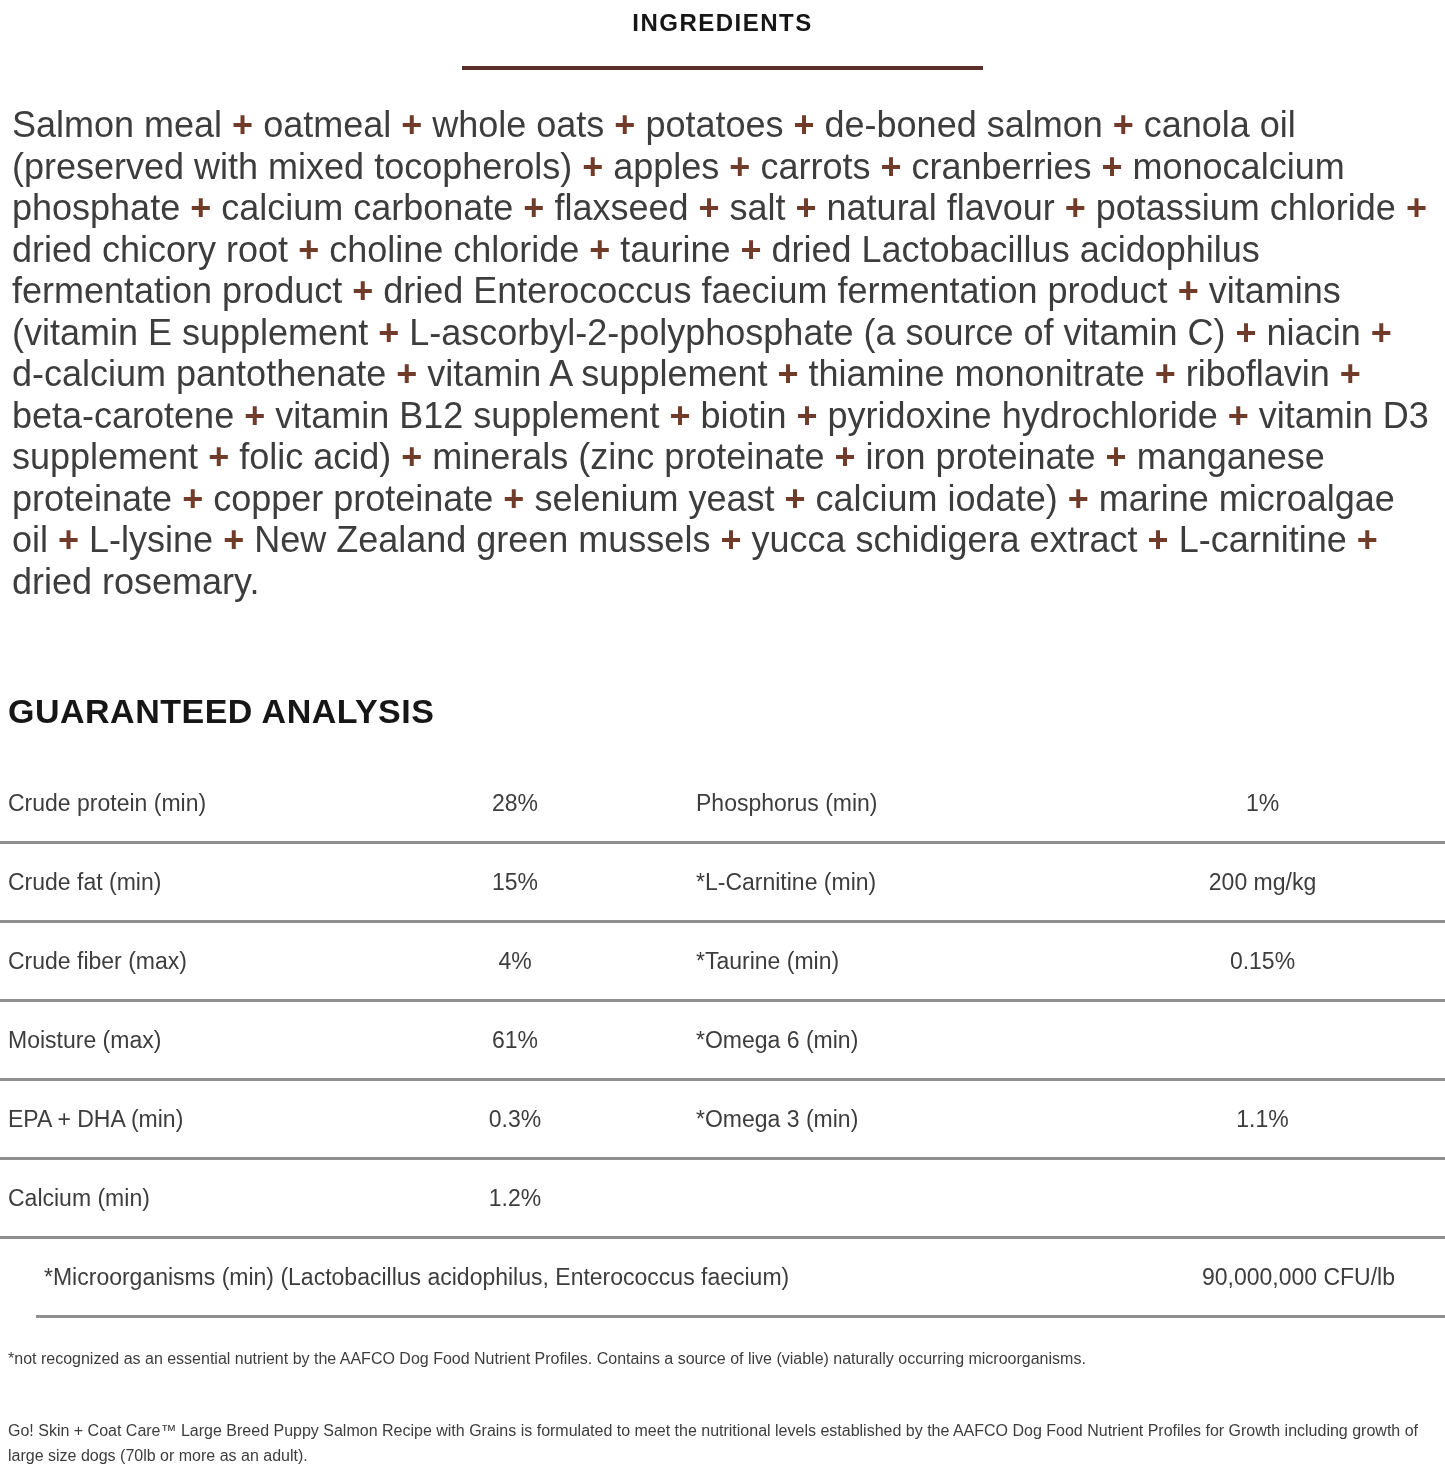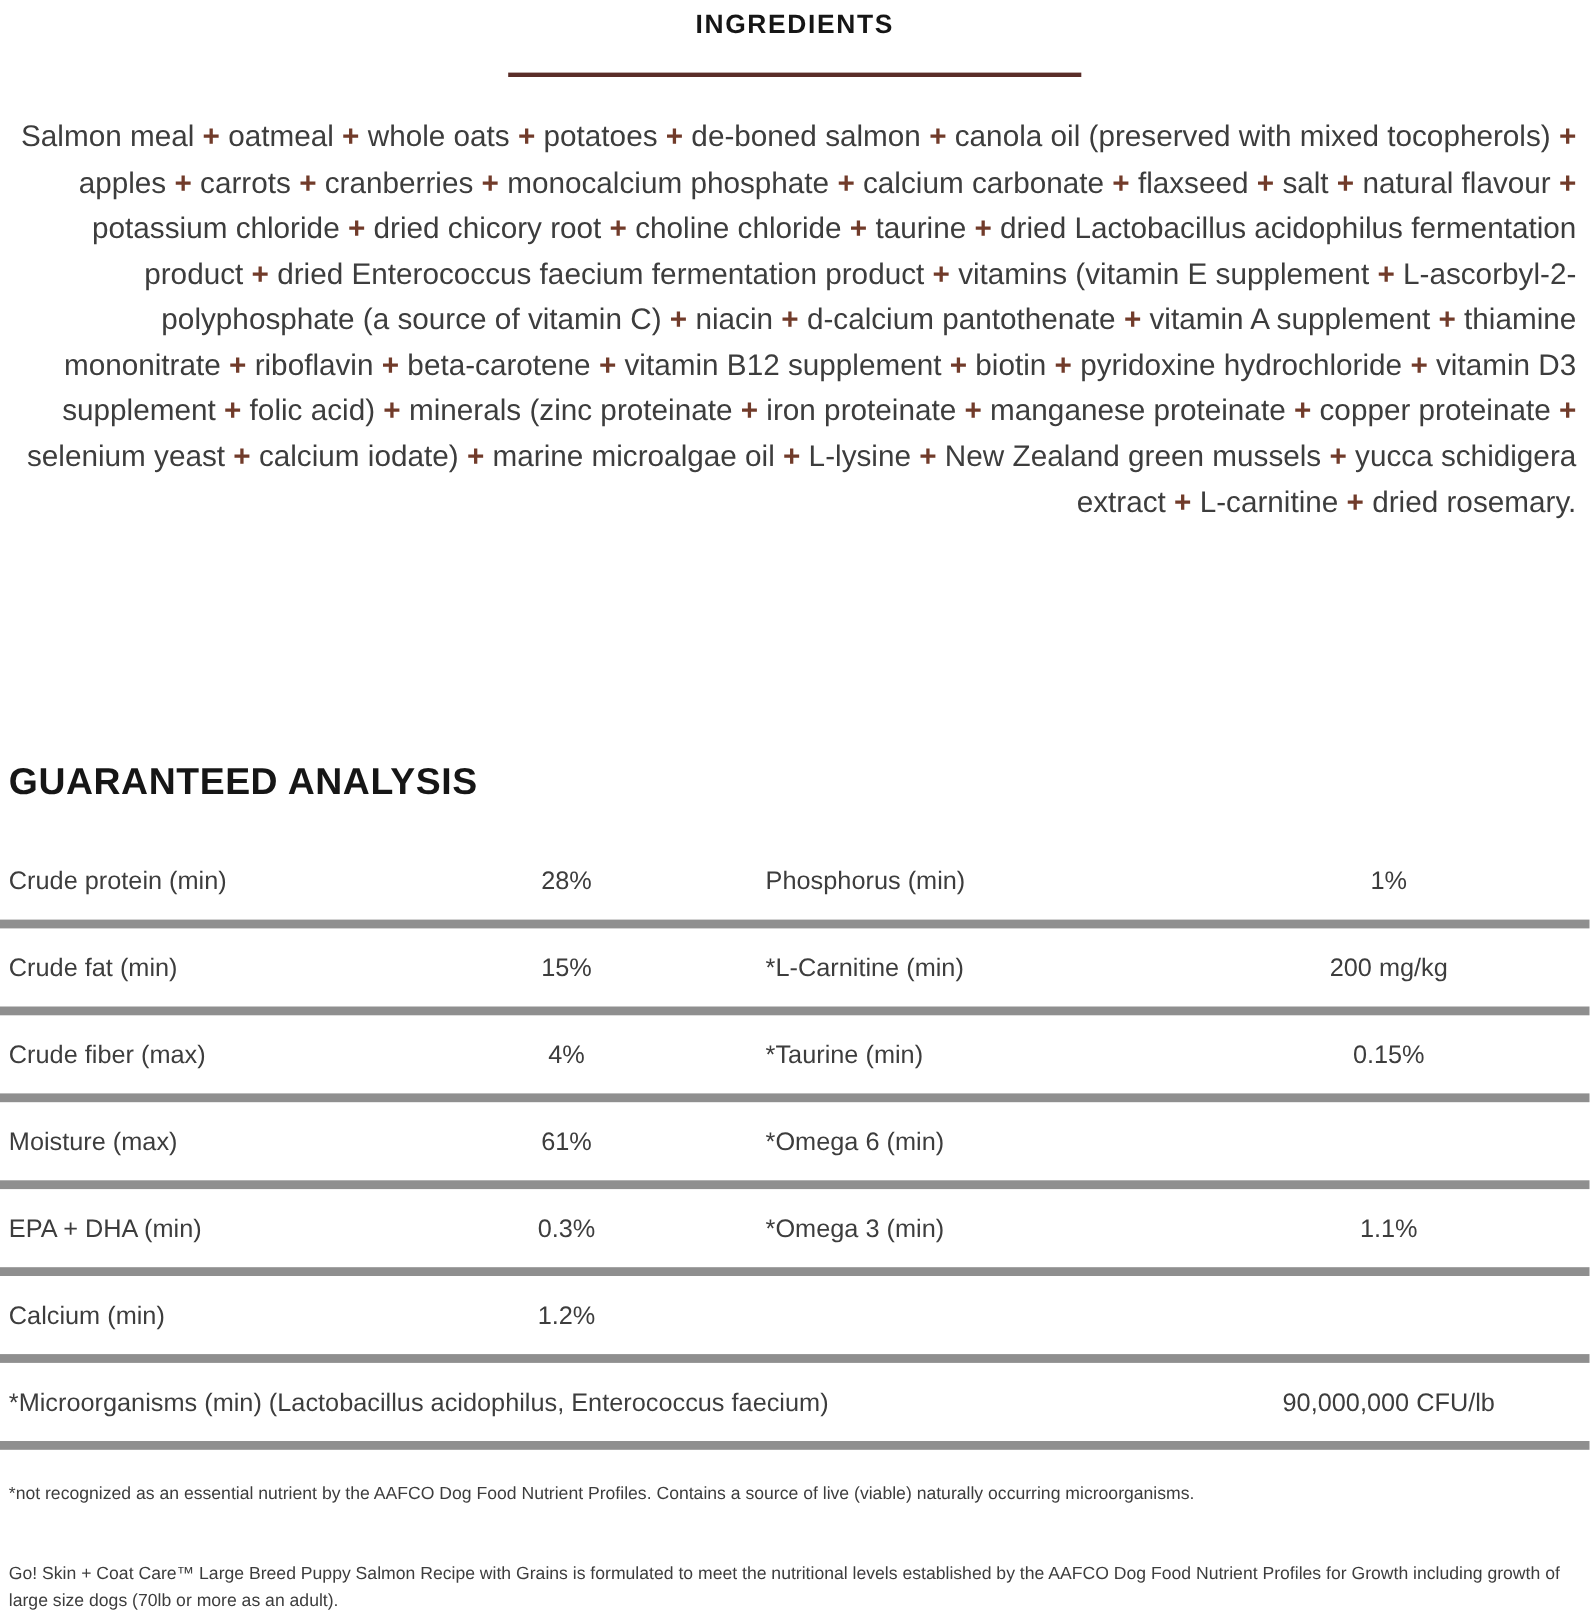--- a/index.html
+++ b/index.html
@@ -20,36 +20,36 @@
   }
   .ing-rule {
     width: 521px; height: 4px; margin: 20px auto 0 auto;
     border: none;
   }
 
   
   .ing-text {
     position: absolute; top: 104px; left: 0;
     width: 1445px; padding: 0 12px;
-    text-align: right;
-    font-size: 27px; line-height: 41.5px;
+    text-align: left;
+    font-size: 36px; line-height: 41.5px;
     font-weight: 400; color: #3d3d3d;
   }
   .plus-sep { font-weight: 700; }
 
   
   .ga-title {
     position: absolute; top: 692px; left: 8px;
     font-size: 34px; font-weight: 800; letter-spacing: 0.5px;
     color: #161616;
   }
   .ga-table { position: absolute; top: 765px; left: 0; width: 1445px; }
   .ga-row {
     position: relative; height: 79px;
-    border-bottom: 8px solid #ef4444;
+    border-bottom: 3px solid #ef4444;
   }
   .ga-cell {
     position: absolute; top: 50%; transform: translateY(-50%);
     font-size: 23px; color: #3d3d3d; white-space: nowrap;
   }
   .cell-l-label { left: 8px; }
   .cell-l-value { left: 430px; width: 170px; text-align: center; }
   .cell-r-label { left: 696px; }
   .cell-r-value { left: 1095px; width: 335px; text-align: center; }
   .cell-wide-label { left: 8px; }
@@ -103,20 +103,20 @@
     <span class="ga-cell cell-l-value">0.3%</span>
     <span class="ga-cell cell-r-label">*Omega 3 (min)</span>
     <span class="ga-cell cell-r-value">1.1%</span>
   </div>
   <div class="ga-row" style="border-bottom-color: rgb(143, 143, 143);">
     <span class="ga-cell cell-l-label">Calcium (min)</span>
     <span class="ga-cell cell-l-value">1.2%</span>
     <span class="ga-cell cell-r-label"></span>
     <span class="ga-cell cell-r-value"></span>
   </div>
-  <div class="ga-row" style="border-bottom-color: rgb(143, 143, 143);">
+  <div class="ga-row" style="border-bottom-color: rgb(143, 143, 143); margin-left: 36px;">
     <span class="ga-cell cell-wide-label">*Microorganisms (min) (Lactobacillus acidophilus, Enterococcus faecium)</span>
     <span class="ga-cell cell-r-value">90,000,000 CFU/lb</span>
   </div>
 </div>
 
 <p class="footnote footnote-1">*not recognized as an essential nutrient by the AAFCO Dog Food Nutrient Profiles. Contains a source of live (viable) naturally occurring microorganisms.</p>
 <p class="footnote footnote-2">Go! Skin + Coat Care™ Large Breed Puppy Salmon Recipe with Grains is formulated to meet the nutritional levels established by the AAFCO Dog Food Nutrient Profiles for Growth including growth of large size dogs (70lb or more as an adult).</p>
 
 </body></html>

